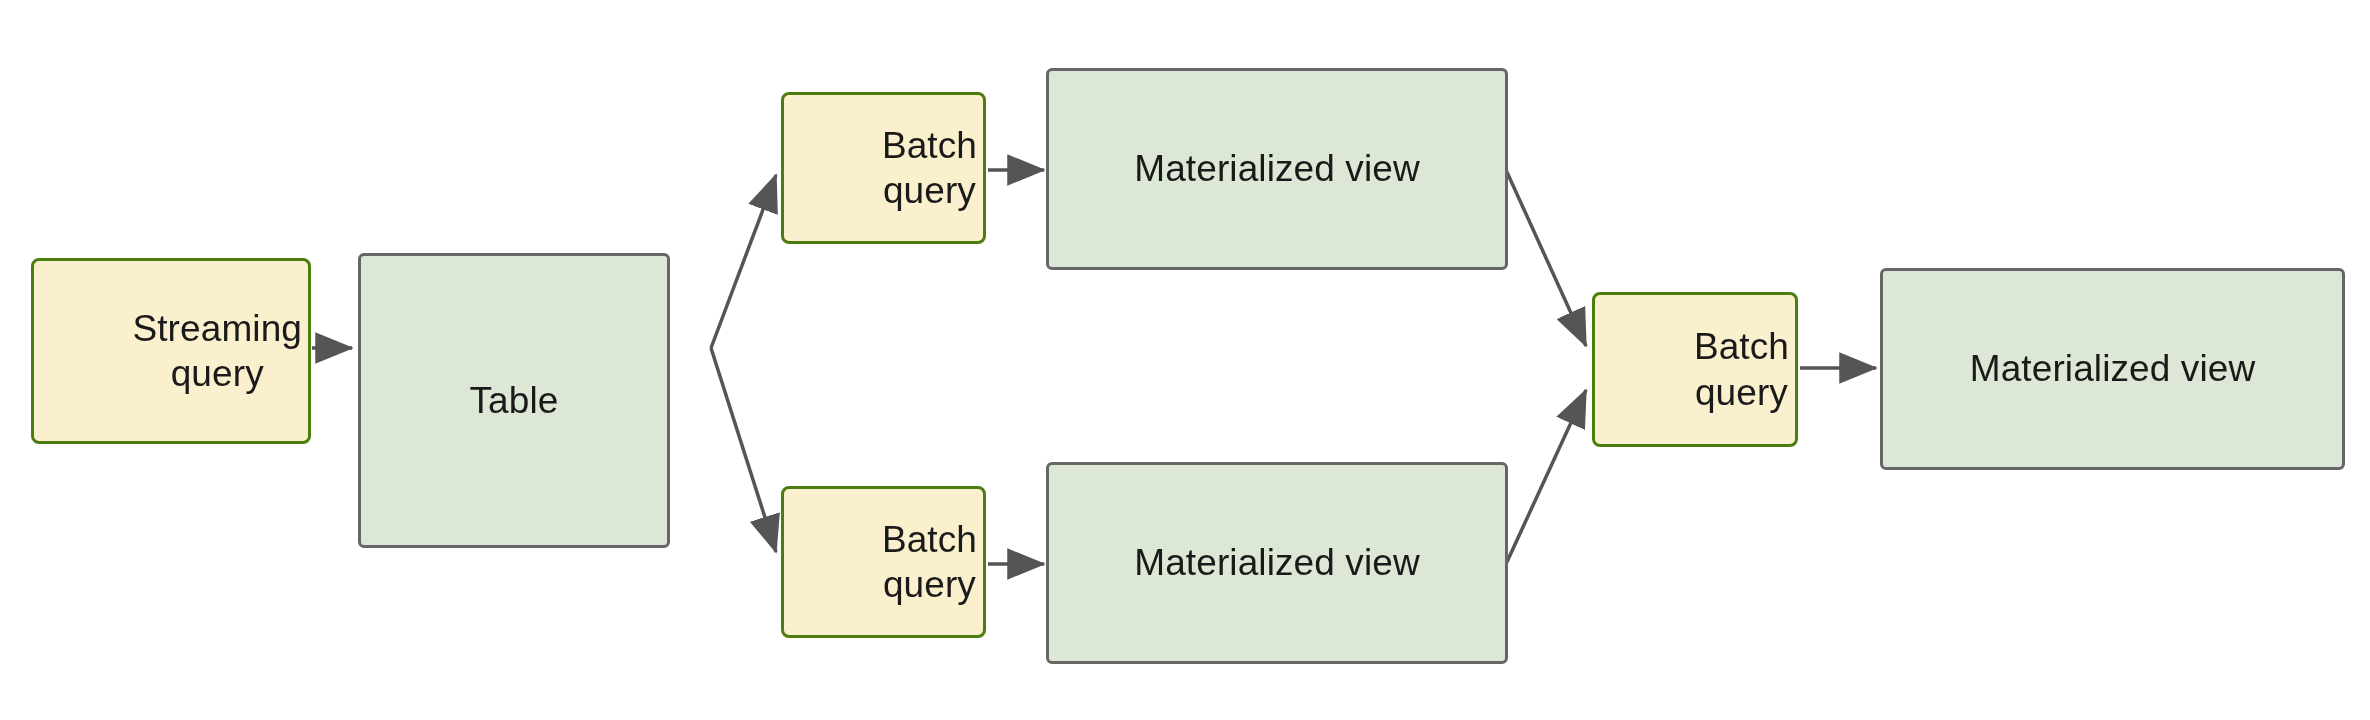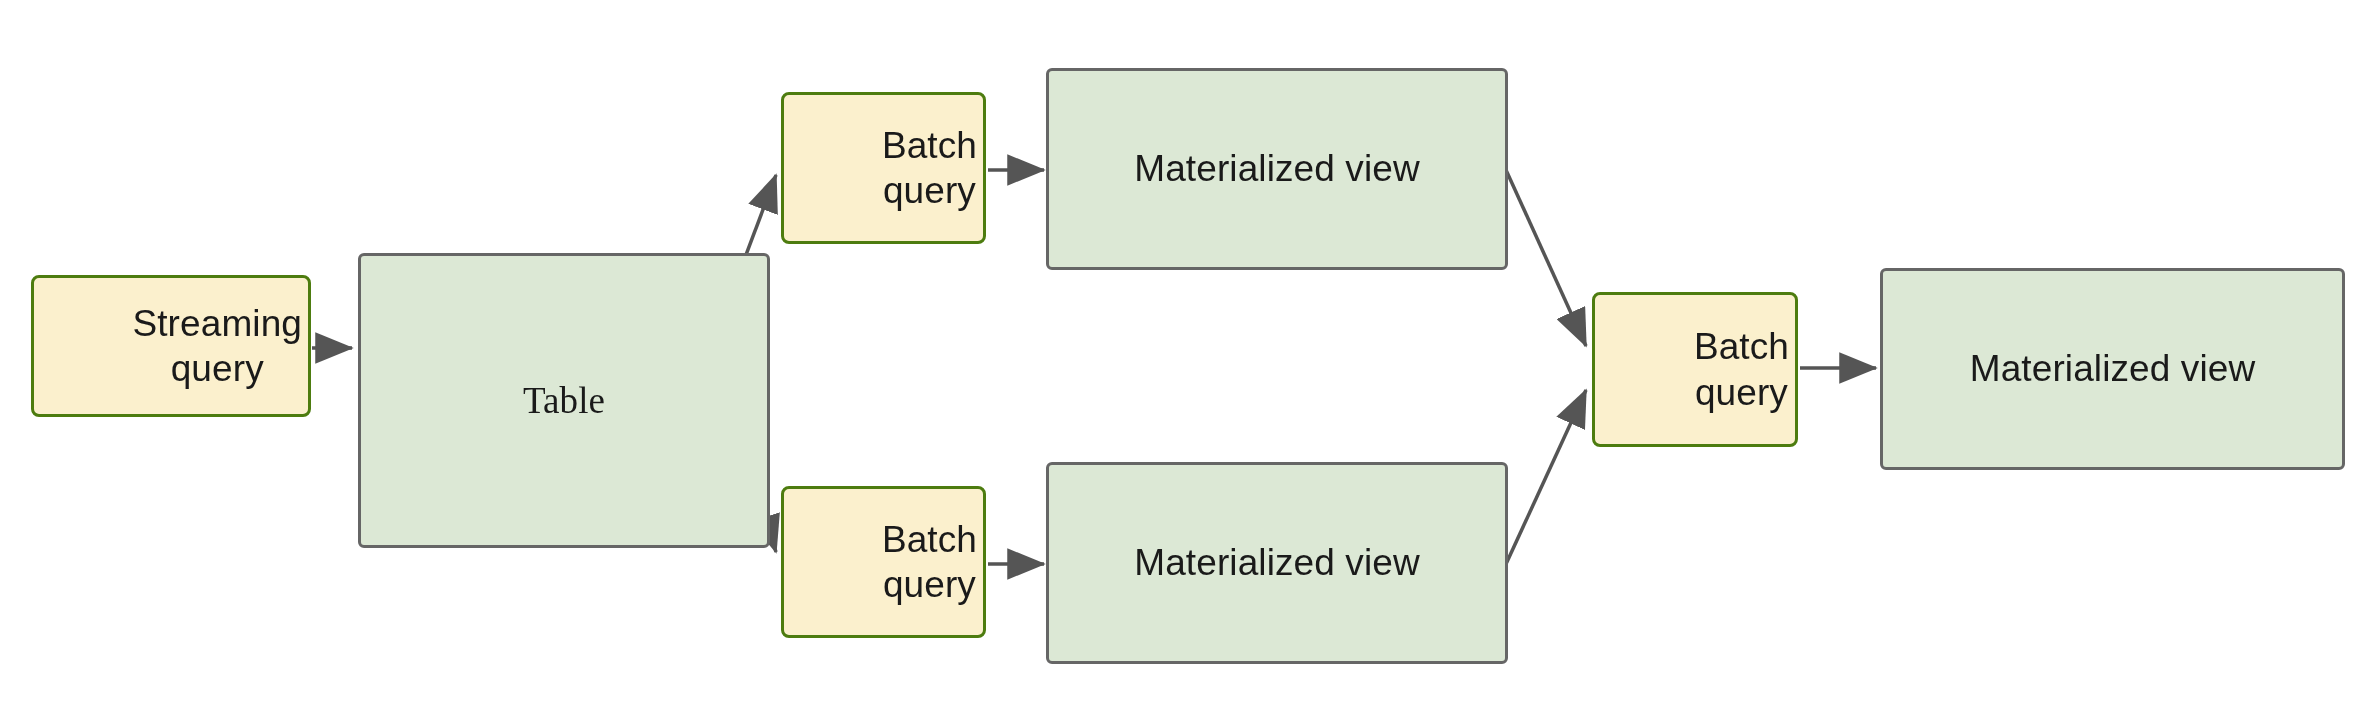--- a/index.html
+++ b/index.html
@@ -94,26 +94,26 @@
 
     <g>
       <line x1="1506" y1="564" x2="1586" y2="390" stroke="#555555" stroke-width="3.5" marker-end="url(#arrowhead)"></line>
     </g>
 
     <g>
       <line x1="1800" y1="368" x2="1876" y2="368" stroke="#555555" stroke-width="3.5" marker-end="url(#arrowhead)"></line>
     </g>
   </svg>
 
-  <div class="node node-query" style="left:31px; top:275px; width:280px; height:142px;">
+  <div class="node node-query" style="left:31px; top:258px; width:280px; height:186px;">
     <span class="node-label">Streaming
 query</span>
   </div>
 
-  <div class="node node-store" style="left:358px; top:253px; width:412px; height:295px;font-family:Liberation Serif, serif;">
+  <div class="node node-store" style="left:358px; top:253px; width:312px; height:295px;">
     <span class="node-label">Table</span>
   </div>
 
   <div class="node node-query" style="left:781px; top:92px; width:205px; height:152px;">
     <span class="node-label">Batch
 query</span>
   </div>
 
   <div class="node node-store" style="left:1046px; top:68px; width:462px; height:202px;">
     <span class="node-label">Materialized view</span>

